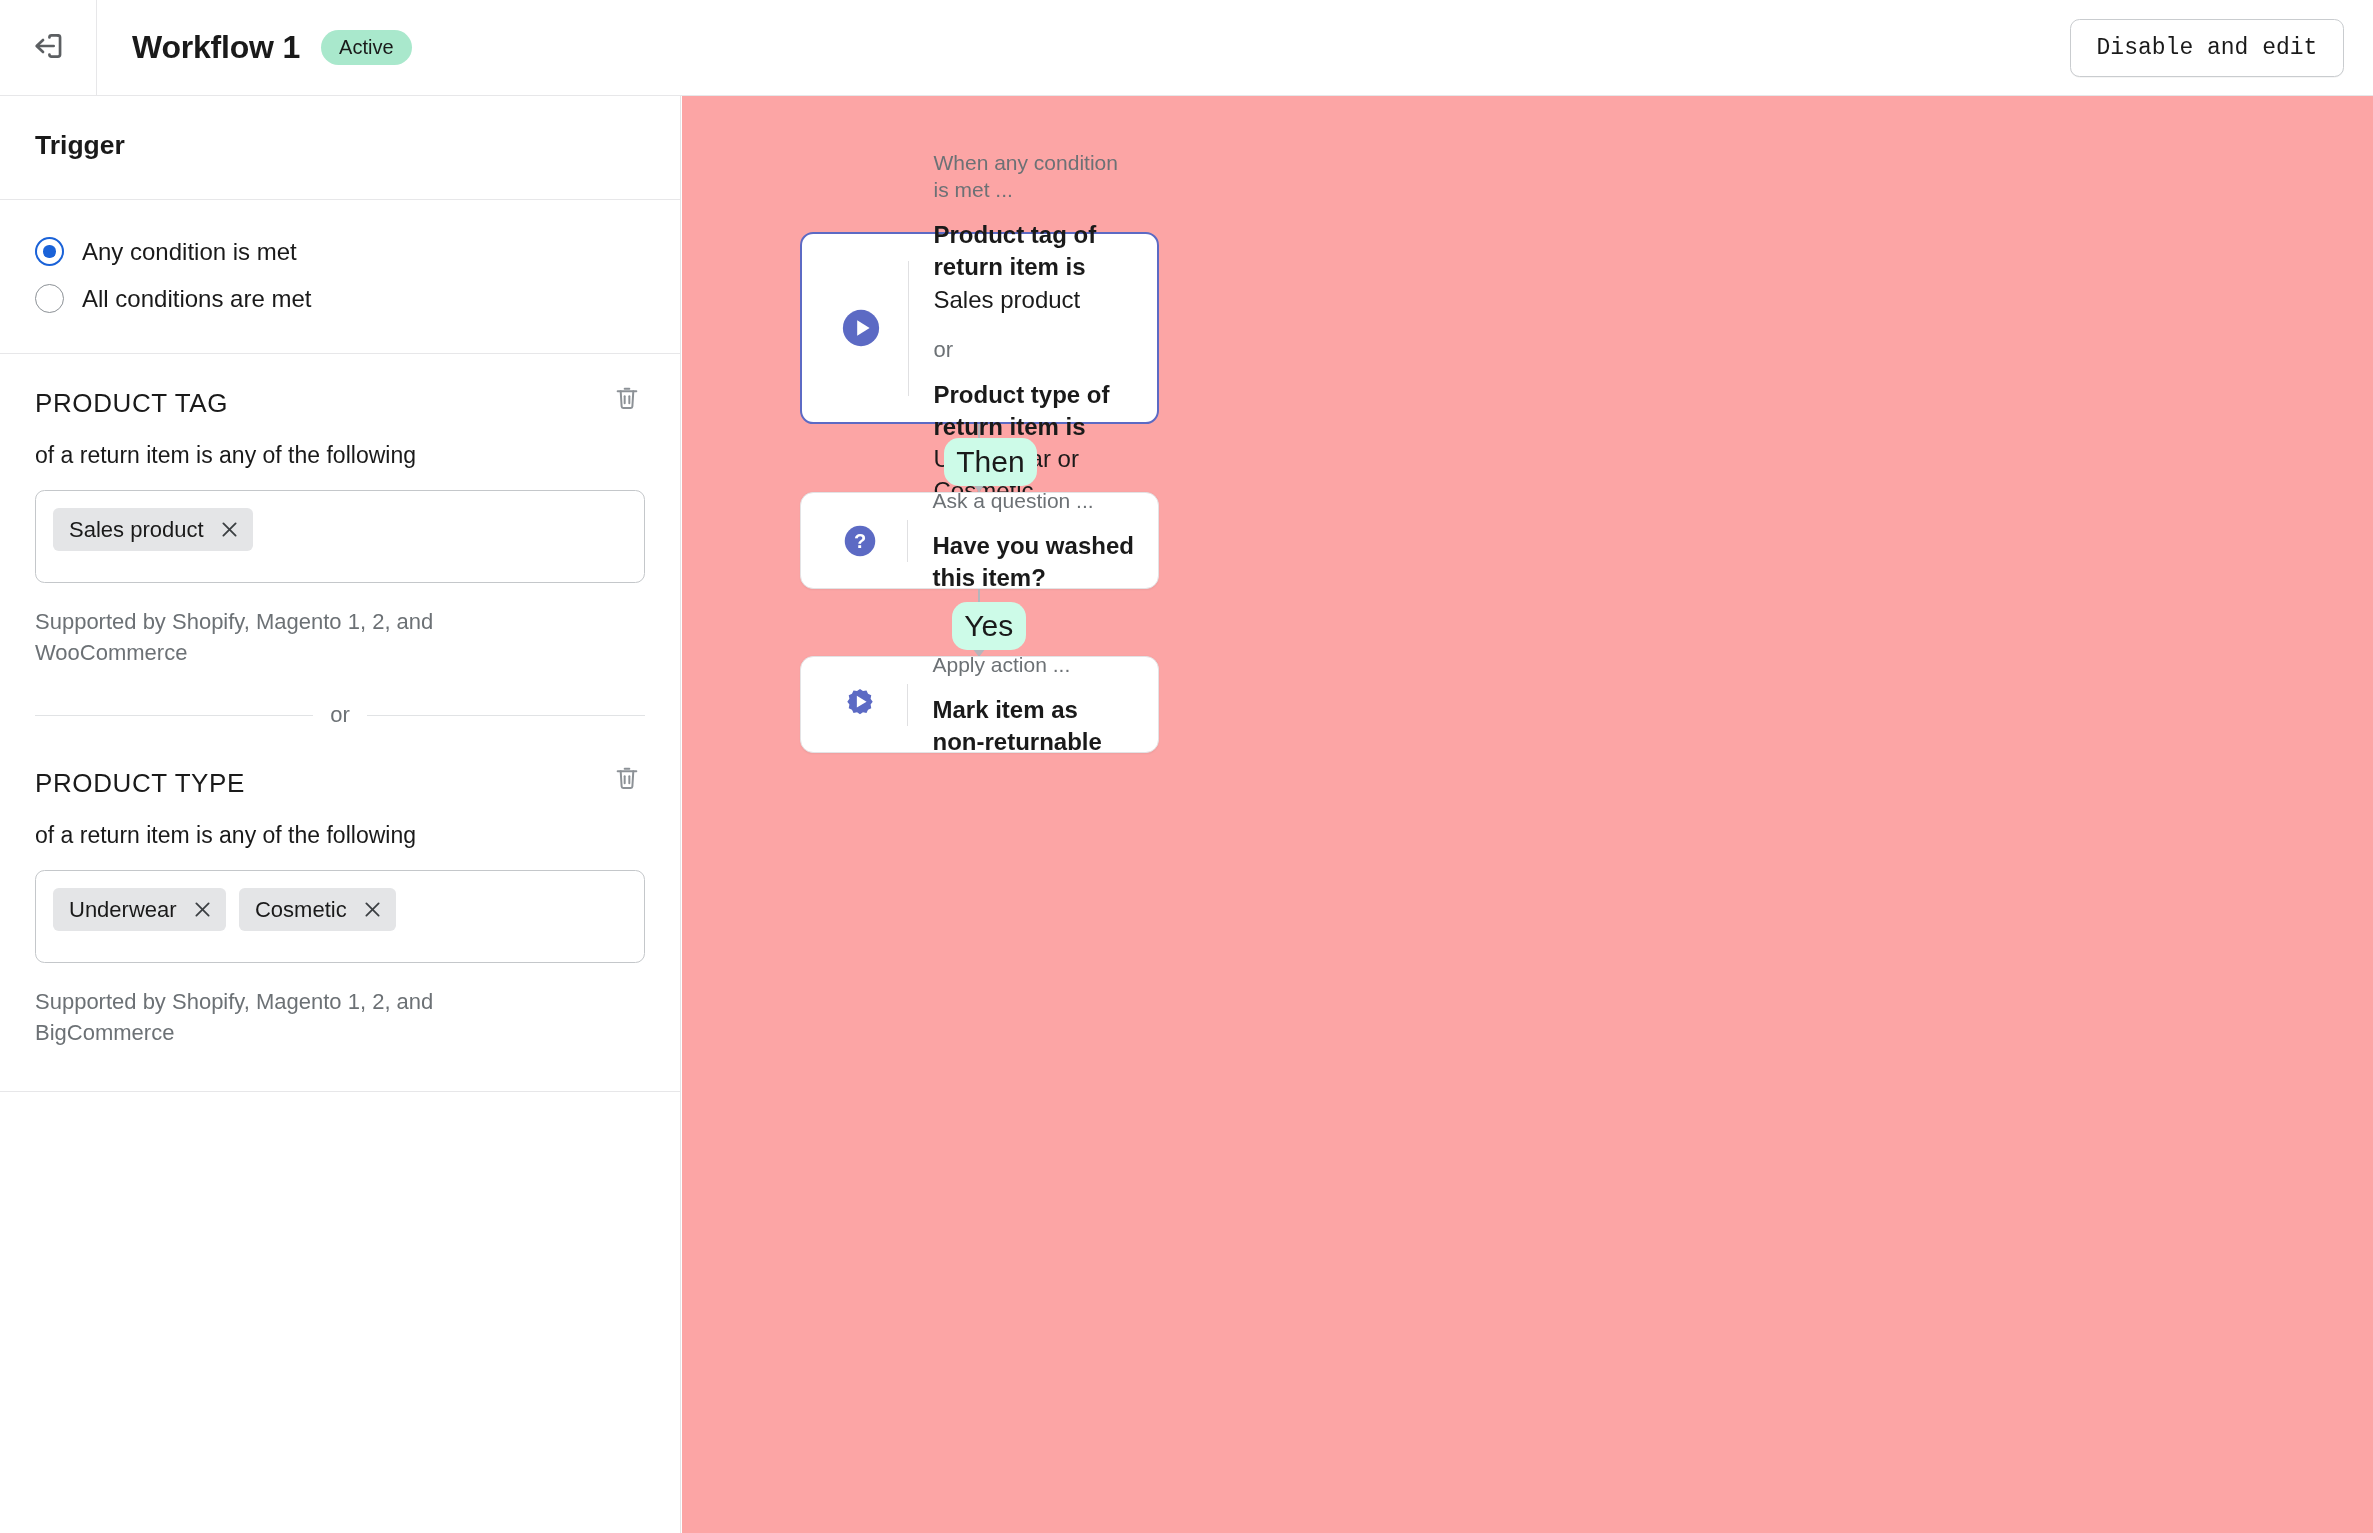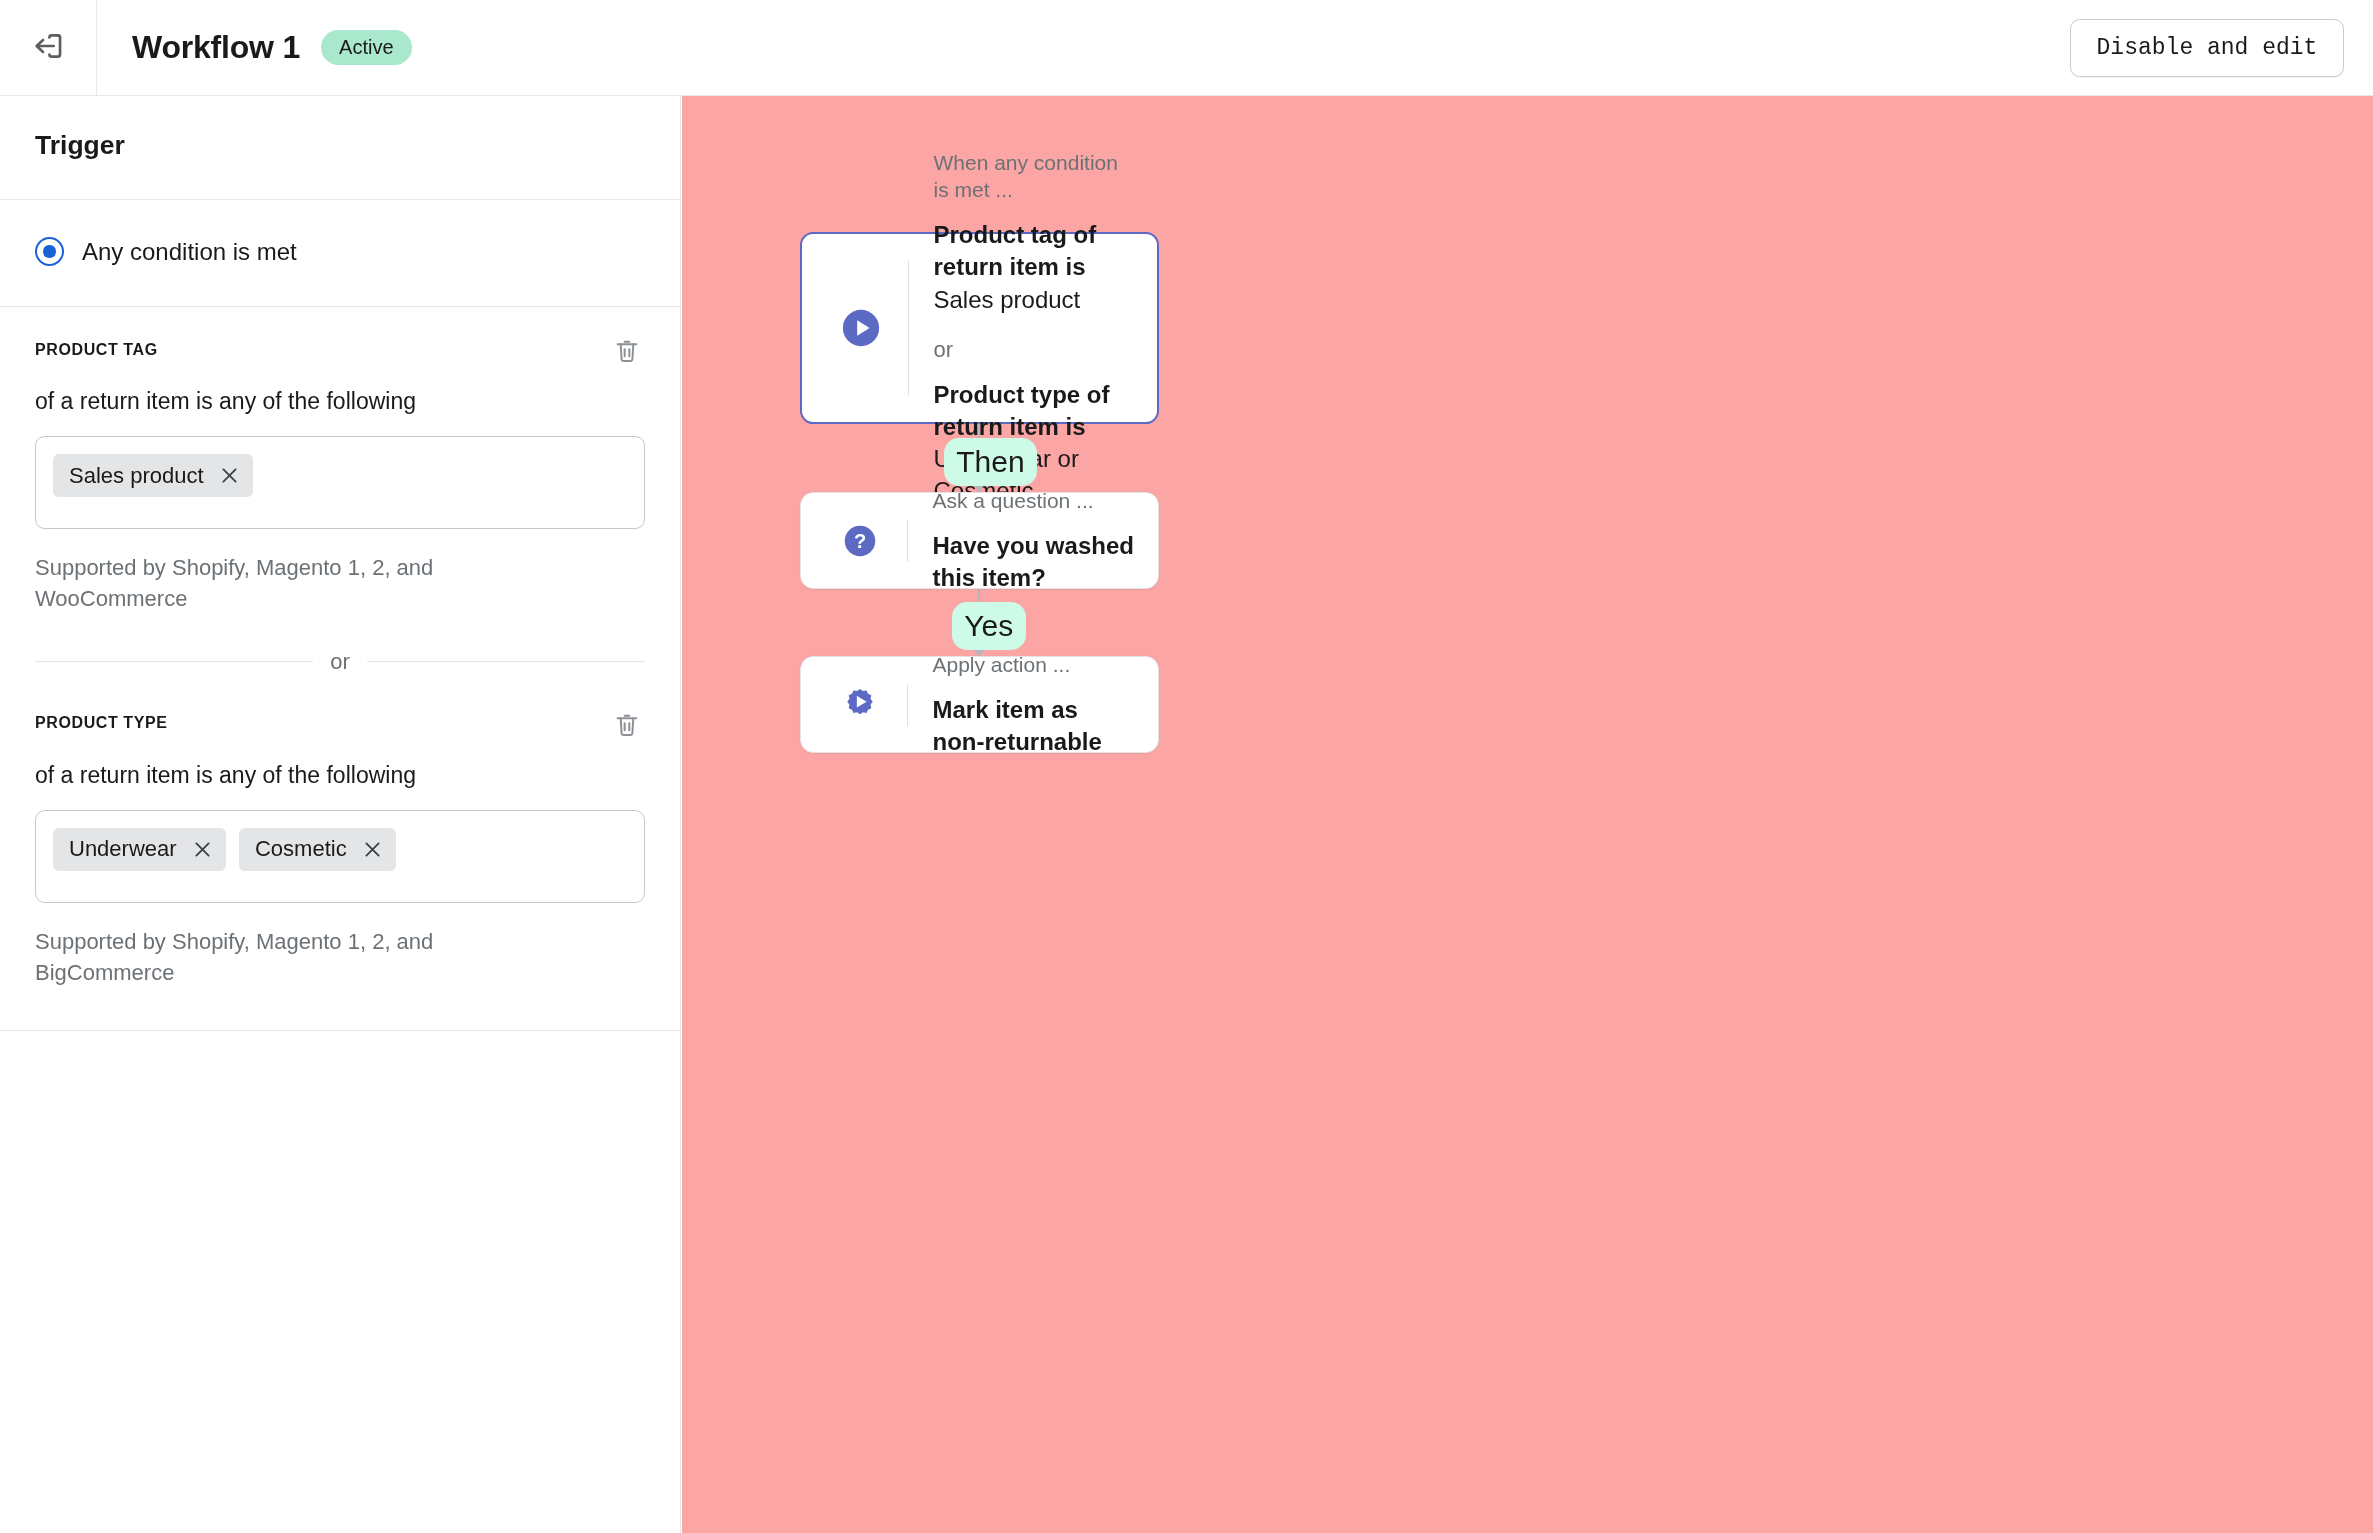--- a/index.html
+++ b/index.html
@@ -125,22 +125,22 @@
 
   
   .condition-wrap { padding: 0 35px; }
   .condition-block { padding: 34px 0 0; }
   .cond-header {
     display: flex;
     align-items: flex-start;
     justify-content: space-between;
   }
   .cond-label {
-    font-size: 16px;
-    font-weight: 700;
+    font-size: 26px;
+    font-weight: 400;
     letter-spacing: 0.6px;
     color: #1a1a1a;
     text-transform: uppercase;
     text-align: right;
   }
   .trash-btn {
     background: none;
     border: none;
     padding: 0;
     cursor: pointer;
@@ -351,20 +351,24 @@
     </div>
   </div>
 
   <div class="sidebar-section">
     <div class="radio-block">
       <label class="radio-row">
         <span class="radio-outer checked">
           <span class="radio-dot"></span>
         </span>
         <span class="radio-label">Any condition is met</span>
+      </label>
+      <label class="radio-row">
+        <span class="radio-outer"></span>
+        <span class="radio-label">All conditions are met</span>
       </label>
     </div>
   </div>
 
   <div class="sidebar-section">
     <div class="condition-wrap">
 
       <div class="condition-block">
         <div class="cond-header">
           <span class="cond-label">PRODUCT TAG</span>

